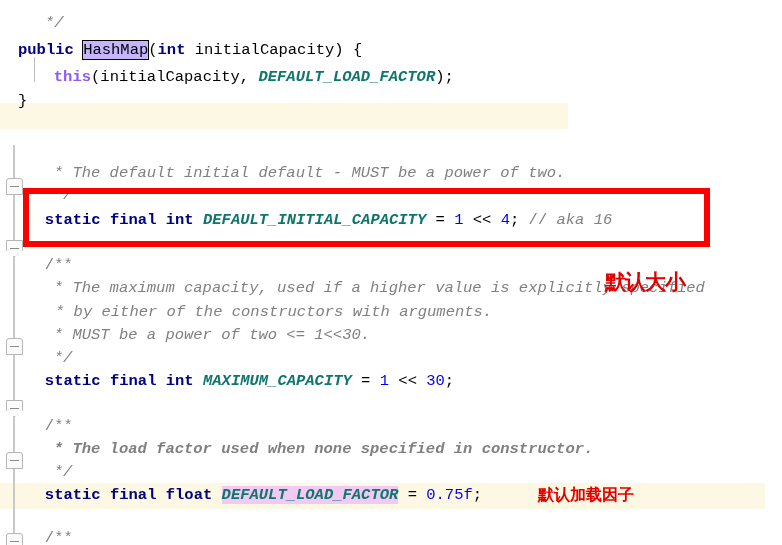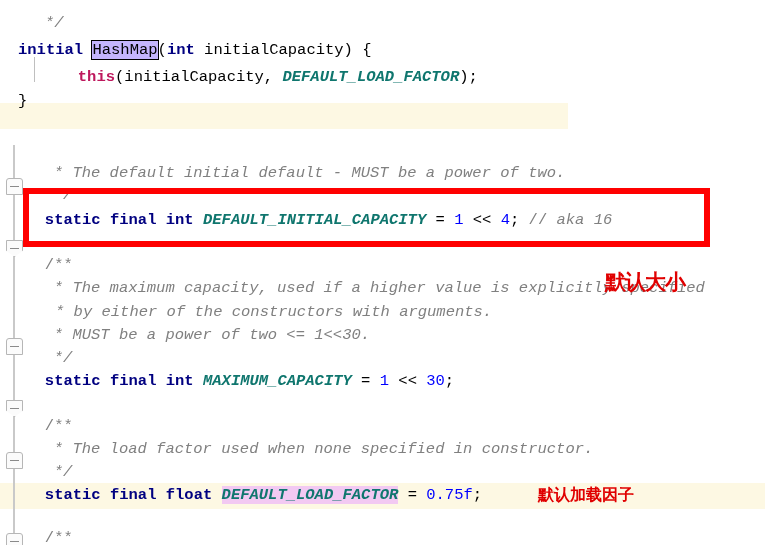--- a/index.html
+++ b/index.html
@@ -70,21 +70,21 @@
     white-space: pre;
   }
 
   .kw      { color: #000080; font-weight: bold; }
   .ident   { color: #000000; }
   .constid { color: #0f766e; font-weight: bold; font-style: italic; }
   .num     { color: #0000ff; }
   .punc    { color: #000000; }
   .cmt     { color: #808080; font-style: italic; }
   .cmt-b   { color: #808080; }
-  .this-kw { color: #be185d; font-weight: bold; margin-left: 24px; }
+  .this-kw { color: #8b5cf6; font-weight: bold; }
 
   
   .hl-yellow {
     background: #c4b5fd;
     outline: 1px solid #000000;
   }
   .hl-pink {
     background: #f2c9f2;
   }
 
@@ -167,34 +167,34 @@
         <span class="minus"></span>
       </div>
     </div>
 
   <div id="guides-layer">
       <div class="indent-guide" style="left: 34px; top: 57px; height: 25px;"></div>
     </div>
 
   <div id="code-layer">
       <div class="line" style="top: 10px;"><span class="code-text" style="left: 44.85px;"><span class="cmt">*/</span></span></div>
-      <div class="line" style="top: 37px;"><span class="code-text" style="left: 18px;"><span class="kw">initial</span><span class="punc"> </span><span class="ident hl-yellow">HashMap</span><span class="punc">(</span><span class="kw">int</span><span class="ident"> initialCapacity</span><span class="punc">) {</span></span></div>
+      <div class="line" style="top: 37px;"><span class="code-text" style="left: 18px;"><span class="kw">public</span><span class="punc"> </span><span class="ident hl-yellow">HashMap</span><span class="punc">(</span><span class="kw">int</span><span class="ident"> initialCapacity</span><span class="punc">) {</span></span></div>
       <div class="line" style="top: 64px;"><span class="code-text" style="left: 53.8px;"><span class="this-kw">this</span><span class="punc">(</span><span class="ident">initialCapacity</span><span class="punc">, </span><span class="constid">DEFAULT_LOAD_FACTOR</span><span class="punc">);</span></span></div>
       <div class="line" style="top: 88px;"><span class="code-text" style="left: 18px;"><span class="punc">}</span></span></div>
       <div class="line" style="top: 160px;"><span class="code-text" style="left: 53.8px;"><span class="cmt">* The default initial default - MUST be a power of two.</span></span></div>
       <div class="line" style="top: 182px;"><span class="code-text" style="left: 53.8px;"><span class="cmt">*/</span></span></div>
       <div class="line" style="top: 207px;"><span class="code-text" style="left: 44.85px;"><span class="kw">static final int</span><span class="punc"> </span><span class="constid">DEFAULT_INITIAL_CAPACITY</span><span class="punc"> = </span><span class="num">1</span><span class="punc"> &lt;&lt; </span><span class="num">4</span><span class="punc">; </span><span class="cmt-b">// </span><span class="cmt">aka 16</span></span></div>
       <div class="line" style="top: 252px;"><span class="code-text" style="left: 44.85px;"><span class="cmt-b">/**</span></span></div>
       <div class="line" style="top: 275px;"><span class="code-text" style="left: 53.8px;"><span class="cmt">* The maximum capacity, used if a higher value is explicitly specified</span></span></div>
       <div class="line" style="top: 299px;"><span class="code-text" style="left: 55px; text-align: center;"><span class="cmt">* by either of the constructors with arguments.</span></span></div>
       <div class="line" style="top: 322px;"><span class="code-text" style="left: 53.8px;"><span class="cmt">* MUST be a power of two &lt;= 1&lt;&lt;30.</span></span></div>
       <div class="line" style="top: 345px;"><span class="code-text" style="left: 53.8px;"><span class="cmt">*/</span></span></div>
       <div class="line" style="top: 368px;"><span class="code-text" style="left: 44.85px; font-family: Liberation Mono, monospace;"><span class="kw">static final int</span><span class="punc"> </span><span class="constid">MAXIMUM_CAPACITY</span><span class="punc"> = </span><span class="num">1</span><span class="punc"> &lt;&lt; </span><span class="num">30</span><span class="punc">;</span></span></div>
       <div class="line" style="top: 413px;"><span class="code-text" style="left: 44.85px;"><span class="cmt-b">/**</span></span></div>
-      <div class="line" style="top: 436px;"><span class="code-text" style="left: 53.8px;"><span class="cmt">* The load factor used when none specified in constructor.</span></span></div>
+      <div class="line" style="top: 436px; font-weight: bold;"><span class="code-text" style="left: 53.8px;"><span class="cmt">* The load factor used when none specified in constructor.</span></span></div>
       <div class="line" style="top: 459px;"><span class="code-text" style="left: 53.8px;"><span class="cmt">*/</span></span></div>
       <div class="line" style="top: 482px;"><span class="code-text" style="left: 44.85px;"><span class="kw">static final float</span><span class="punc"> </span><span class="constid hl-pink">DEFAULT_LOAD_FACTOR</span><span class="punc"> = </span><span class="num">0.75f</span><span class="punc">;</span></span></div>
       <div class="line" style="top: 525px;"><span class="code-text" style="left: 44.85px;"><span class="cmt-b">/**</span></span></div>
     </div>
 
   <div id="red-box"></div>
 
   <div id="notes-layer">
       <div class="cn-note" id="cn-note-1" style="left: 557px; top: 268px; color: rgb(224, 0, 0);">默认大小</div>
       <div class="cn-note" id="cn-note-2" style="left: 538px; top: 485px; color: rgb(224, 0, 0);">默认加载因子</div>

